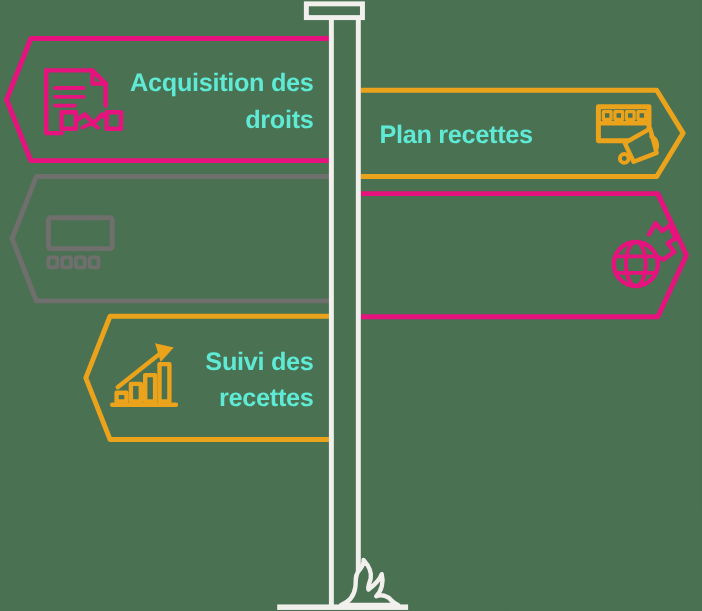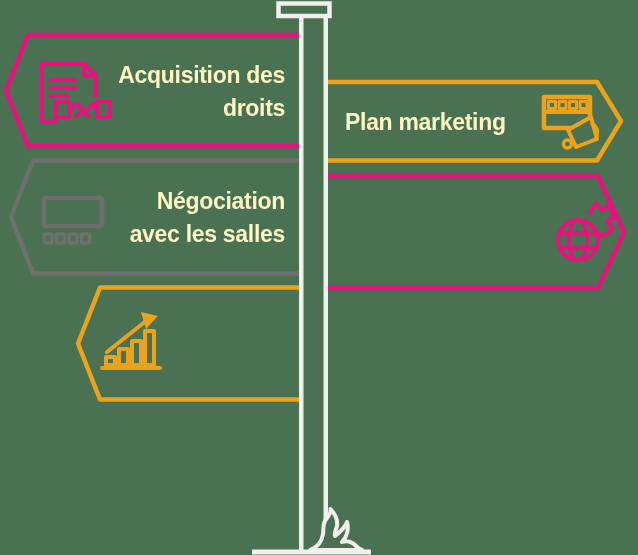--- a/index.html
+++ b/index.html
@@ -10,21 +10,21 @@
     overflow:hidden;
     font-family:"Liberation Sans", sans-serif;
   }
   .scene{position:absolute;left:0;top:0;}
   .label{
     position:absolute;
     font-weight:700;
     font-size:23px;
     line-height:33px;
     letter-spacing:-0.3px;
-    color:#fef9c3;
+    color:#5eead4;
     white-space:pre-line;
   }
   .label.align-right{text-align:right;}
   .label.align-left{text-align:left;}
 </style>
 </head>
 <body>
 
 <div class="stage">
 
@@ -103,20 +103,20 @@
                C330 514 331 512 330.5 509 C335 514 338 520 337 526
                C336 530 334 533 335 536 C340 532 345 528 347 522
                C349 529 347 537 342 542 C347 540 353 542 356 546
                C358 548 359 549 362 550 Z"></path>
     </g>
   </svg>
 
   <div class="label align-right" style="left:25px; top:59px;  width:260px;">Acquisition des
 droits</div>
 
-  <div class="label align-left" style="left:345px; top:106px; width:230px;">Plan marketing</div>
-
-  <div class="label align-right" style="left:25px; top:185px; width:260px;">Négociation
-avec les salles</div>
+  <div class="label align-left" style="left:345px; top:106px; width:230px;">Plan recettes</div>
 
 
+
+  <div class="label align-right" style="left:25px; top:312px; width:260px;">Suivi des
+recettes</div>
 
 </div>
 
 </body></html>

